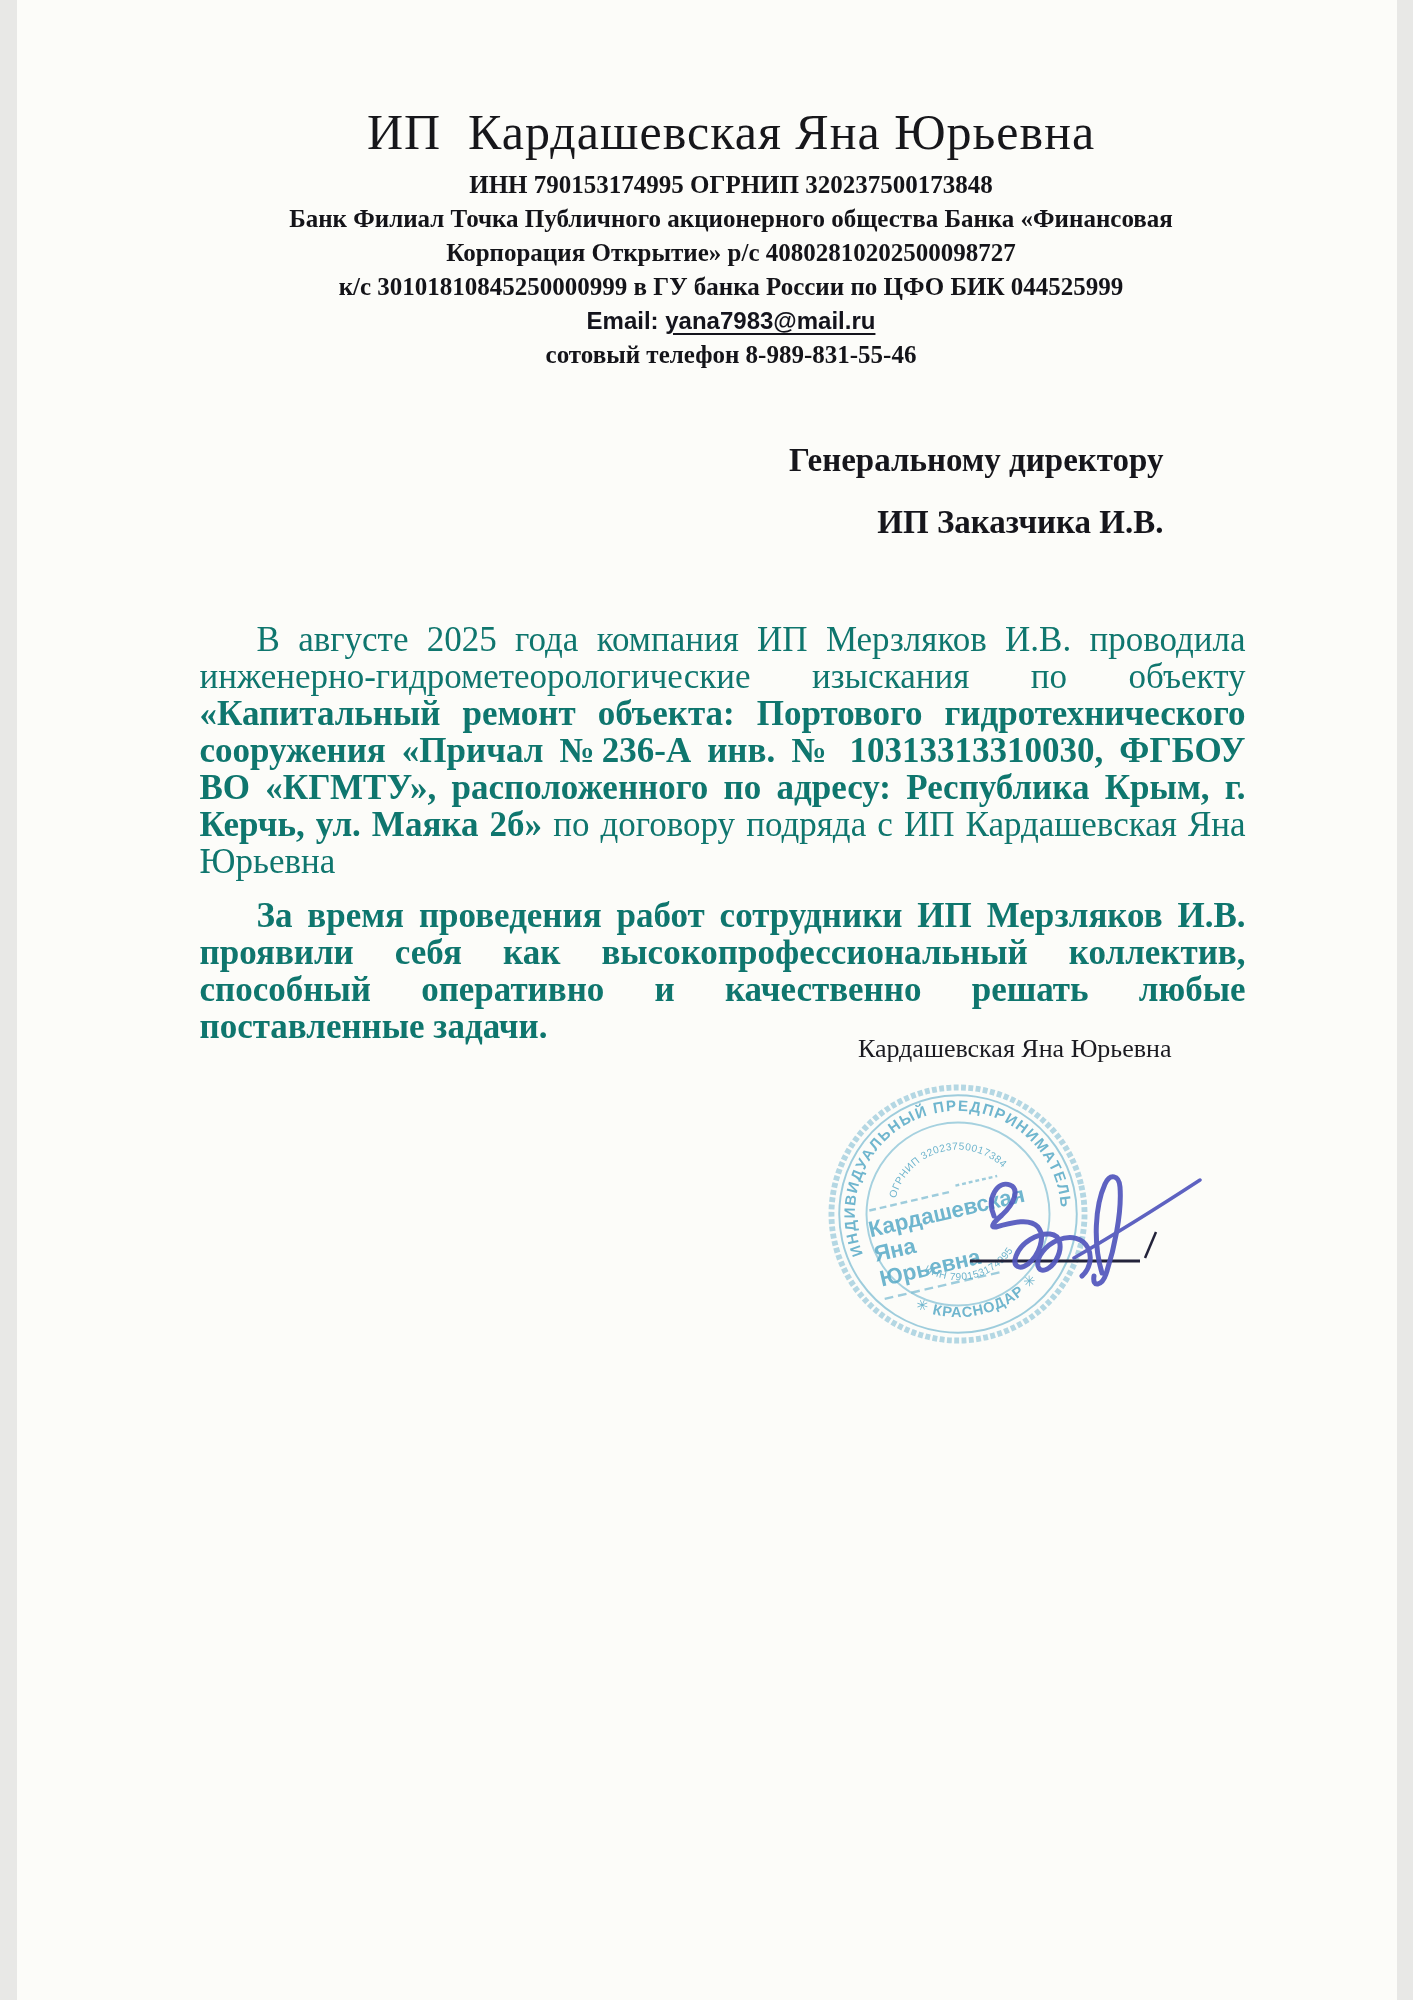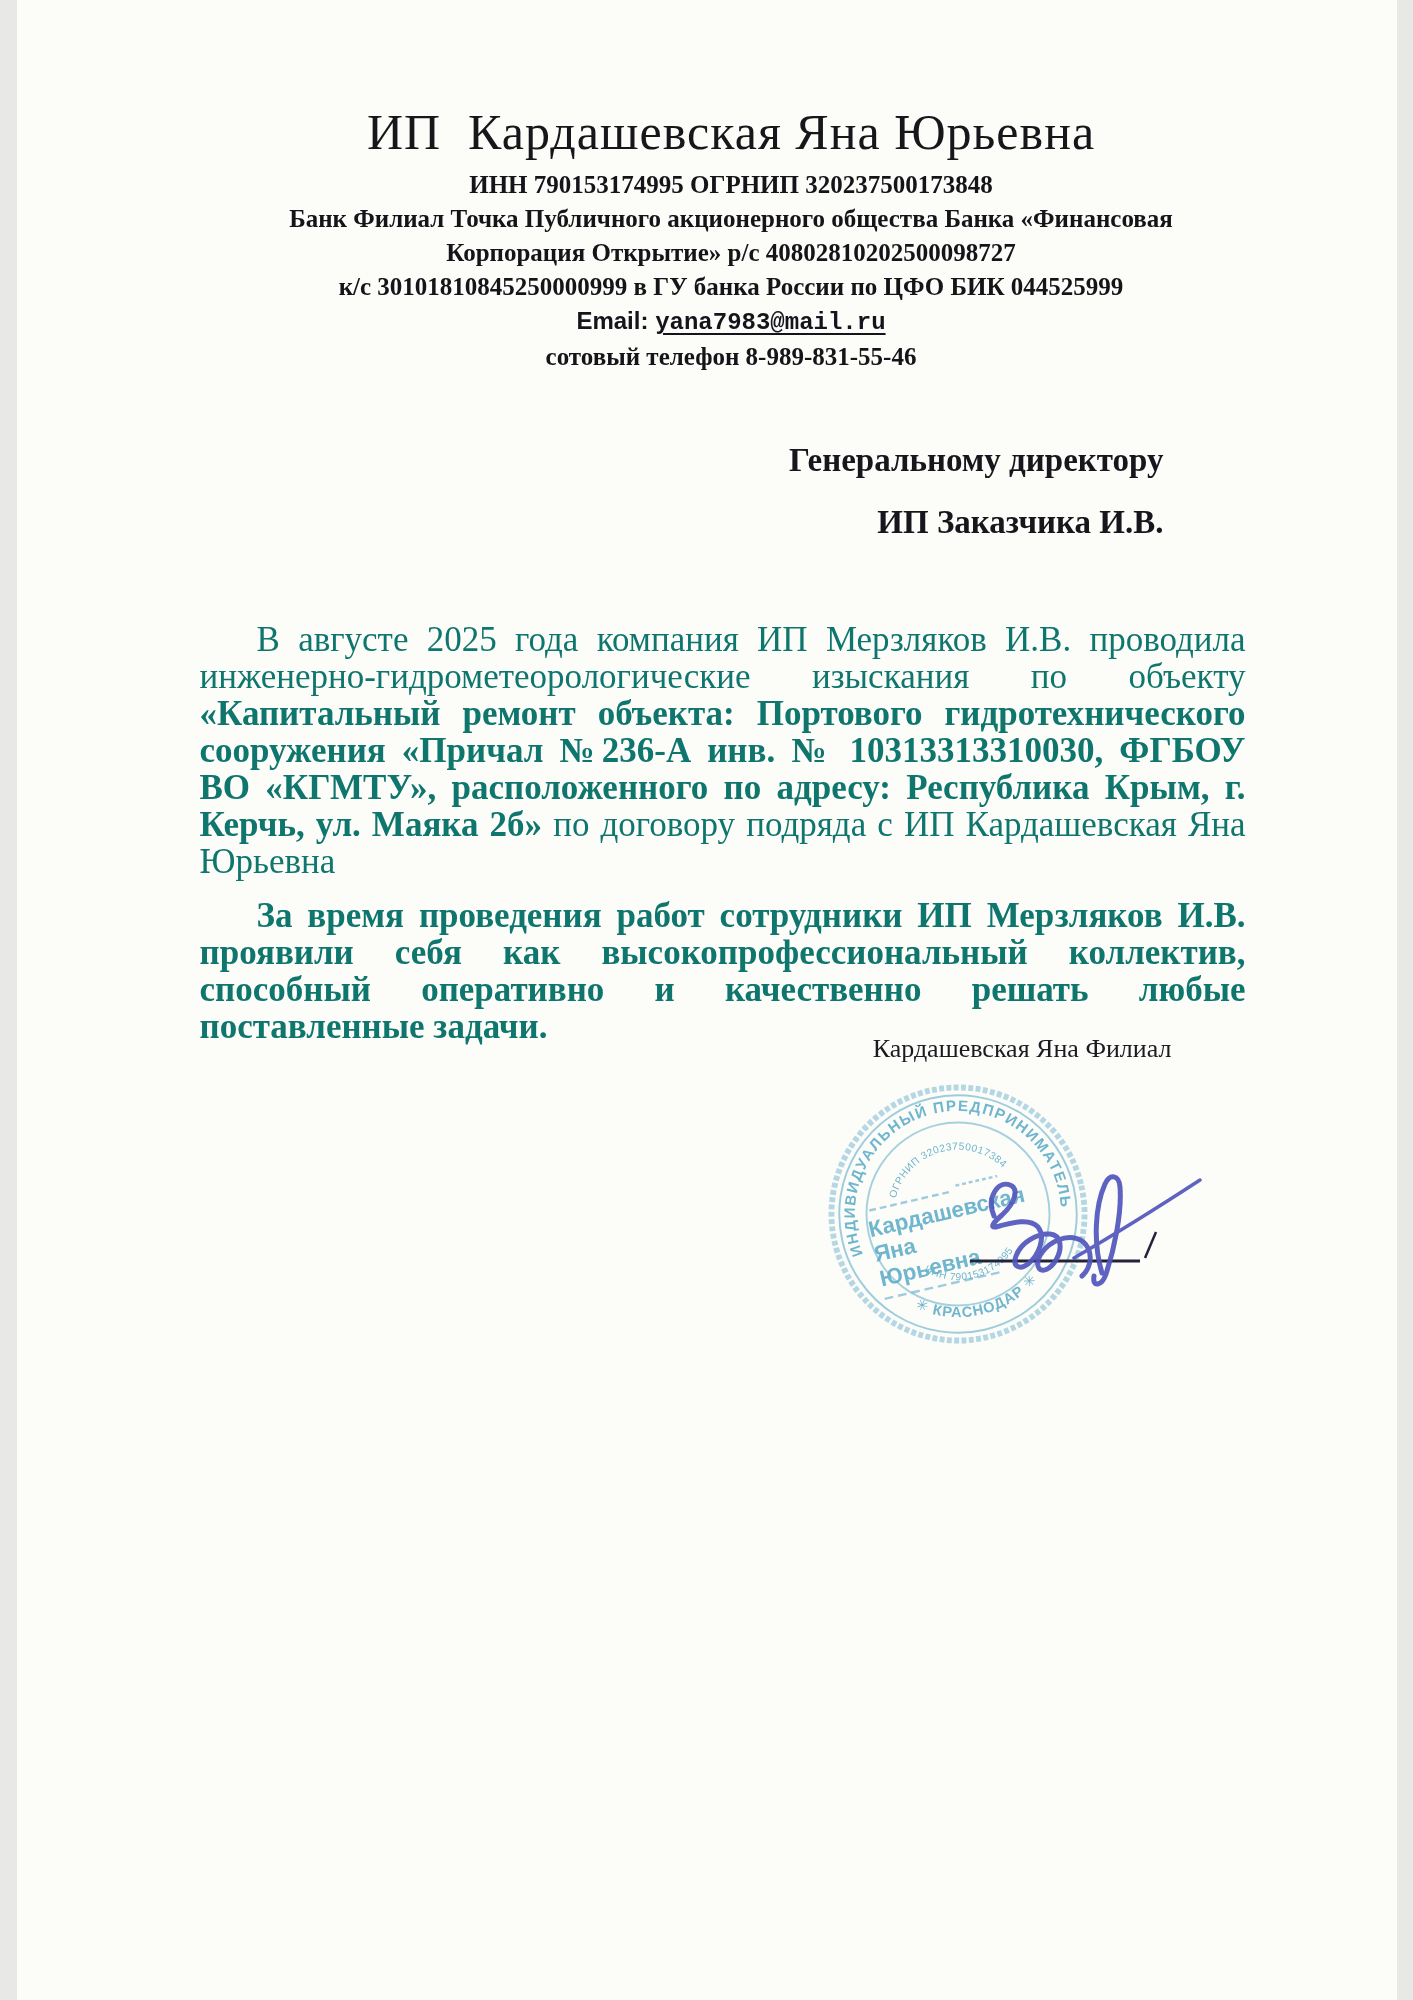--- a/index.html
+++ b/index.html
@@ -6,21 +6,21 @@
   .page{
     position:relative;width:1380px;height:2000px;background:#fcfcf9;
     font-family:"Liberation Serif","DejaVu Serif",serif;color:#1a1a1f;
     overflow:hidden;margin:0 auto;
   }
   
   .header{position:absolute;top:102px;left:8px;width:1413px;text-align:center;}
   .title{font-size:50px;line-height:60px;letter-spacing:1px;white-space:pre-wrap;color:#17171b;margin-bottom:6px;}
   .info-line{font-size:25px;font-weight:bold;line-height:34px;color:#141419;}
   .email-line{font-family:"Liberation Sans","DejaVu Sans",sans-serif;font-size:24px;font-weight:bold;line-height:34px;color:#14141c;}
-  .email-address{text-decoration:underline;text-decoration-thickness:2px;text-underline-offset:4px;font-family:Liberation Mono, monospace;}
+  .email-address{text-decoration:underline;text-decoration-thickness:2px;text-underline-offset:4px;}
   .phone-line{font-size:25px;font-weight:bold;line-height:34px;color:#141419;}
   
   .addressee{position:absolute;top:442px;right:233px;text-align:right;font-size:33px;font-weight:bold;color:#16161c;}
   .addressee .line2{margin-top:25px;}
   
   .body-text{position:absolute;top:621px;left:183px;width:1046px;font-size:35px;line-height:37px;text-align:justify;color:#0f766e;}
   .body-text p{margin:0;text-indent:57px;}
   .body-text p.p3{margin-top:17px;font-weight:bold;}
   
   .sig-name{position:absolute;top:1034px;right:225px;font-size:26px;color:#1b1b21;}
@@ -50,21 +50,21 @@
   <div class="addressee">
     <div class="line1">Генеральному директору</div>
     <div class="line2">ИП Заказчика И.В.</div>
   </div>
 
   <div class="body-text">
     <p><span>В августе 2025 года компания ИП Мерзляков И.В. проводила инженерно-гидрометеорологические изыскания по объекту </span><span style="font-weight: bold;">«Капитальный ремонт объекта: Портового гидротехнического сооружения «Причал №236-А инв. № 10313313310030, ФГБОУ ВО «КГМТУ», расположенного по адресу: Республика Крым, г. Керчь, ул. Маяка 2б»</span><span> по договору подряда с ИП Кардашевская Яна Юрьевна</span></p>
     <p class="p3">За время проведения работ сотрудники ИП Мерзляков И.В. проявили себя как высокопрофессиональный коллектив, способный оперативно и качественно решать любые поставленные задачи.</p>
   </div>
 
-  <div class="sig-name">Кардашевская Яна Филиал</div>
+  <div class="sig-name">Кардашевская Яна Юрьевна</div>
 
   <div class="stamp">
     <svg viewBox="0 0 300 300">
       <g fill="none" opacity="0.8" stroke="#3f9fc4">
         <circle cx="150" cy="150" r="130" stroke-width="6" stroke-dasharray="5 2.5" opacity="0.55"></circle>
         <circle cx="150" cy="150" r="122" stroke-width="2" opacity="0.7"></circle>
         <circle cx="150" cy="150" r="94" stroke-width="2" opacity="0.65"></circle>
         <line x1="62" y1="126" x2="148" y2="126" stroke-width="2.5" stroke-dasharray="7 4" opacity="0.7"></line>
         <line x1="154" y1="121" x2="198" y2="121" stroke-width="2.5" stroke-dasharray="4 3" opacity="0.7"></line>
         <line x1="57" y1="218" x2="182" y2="218" stroke-width="2.5" stroke-dasharray="9 5" opacity="0.7"></line>

